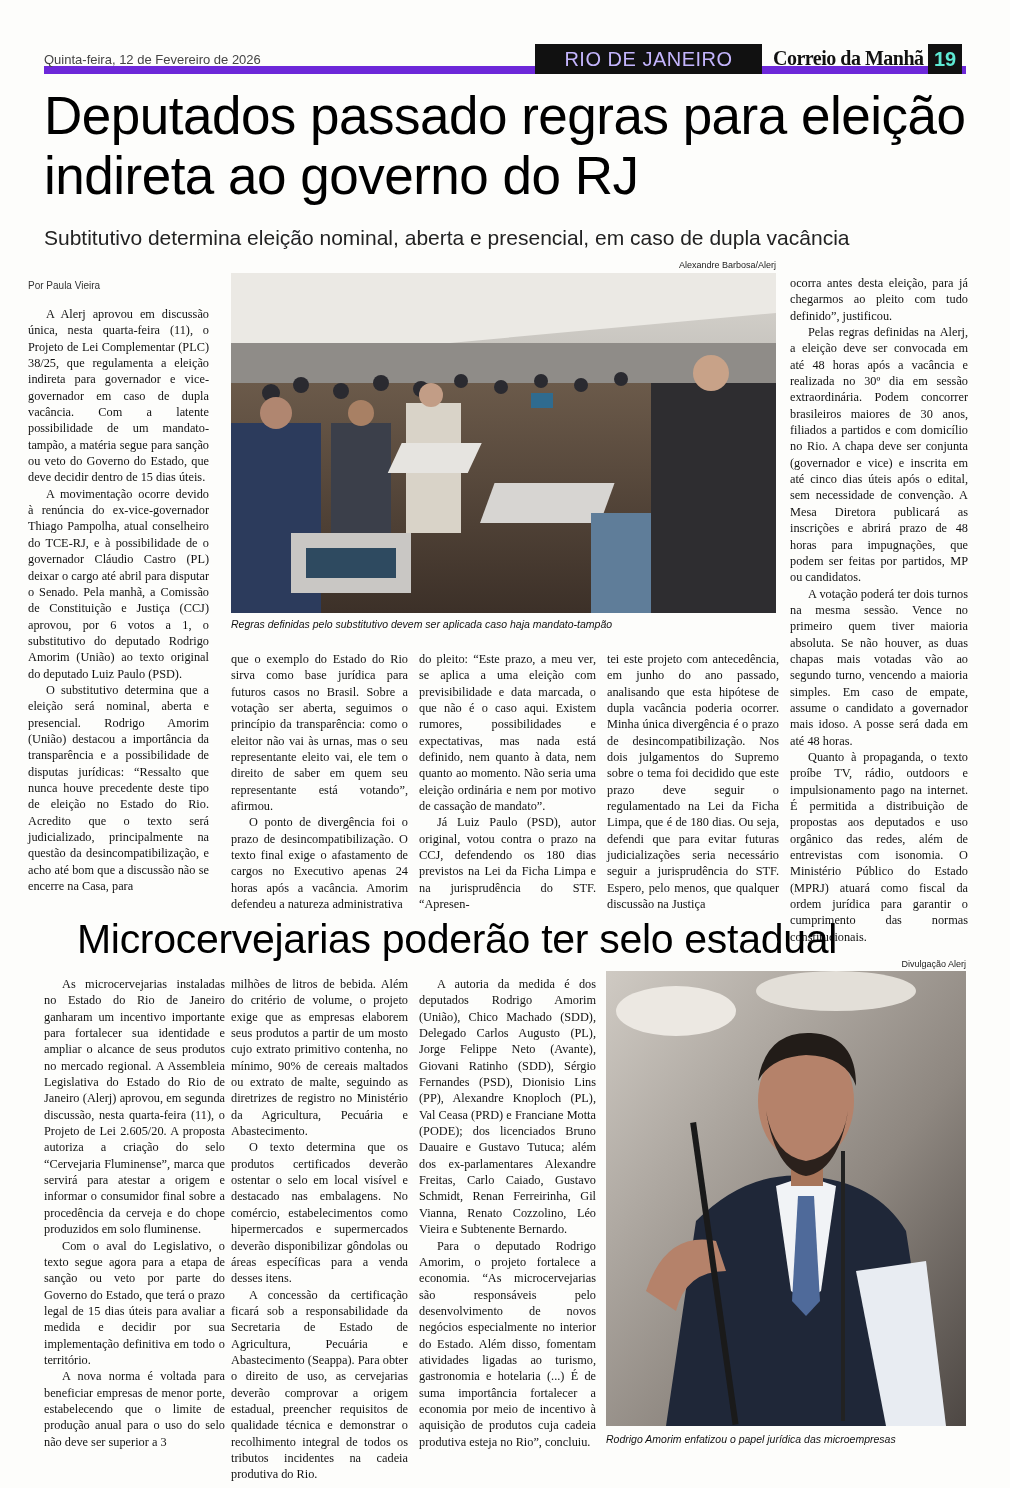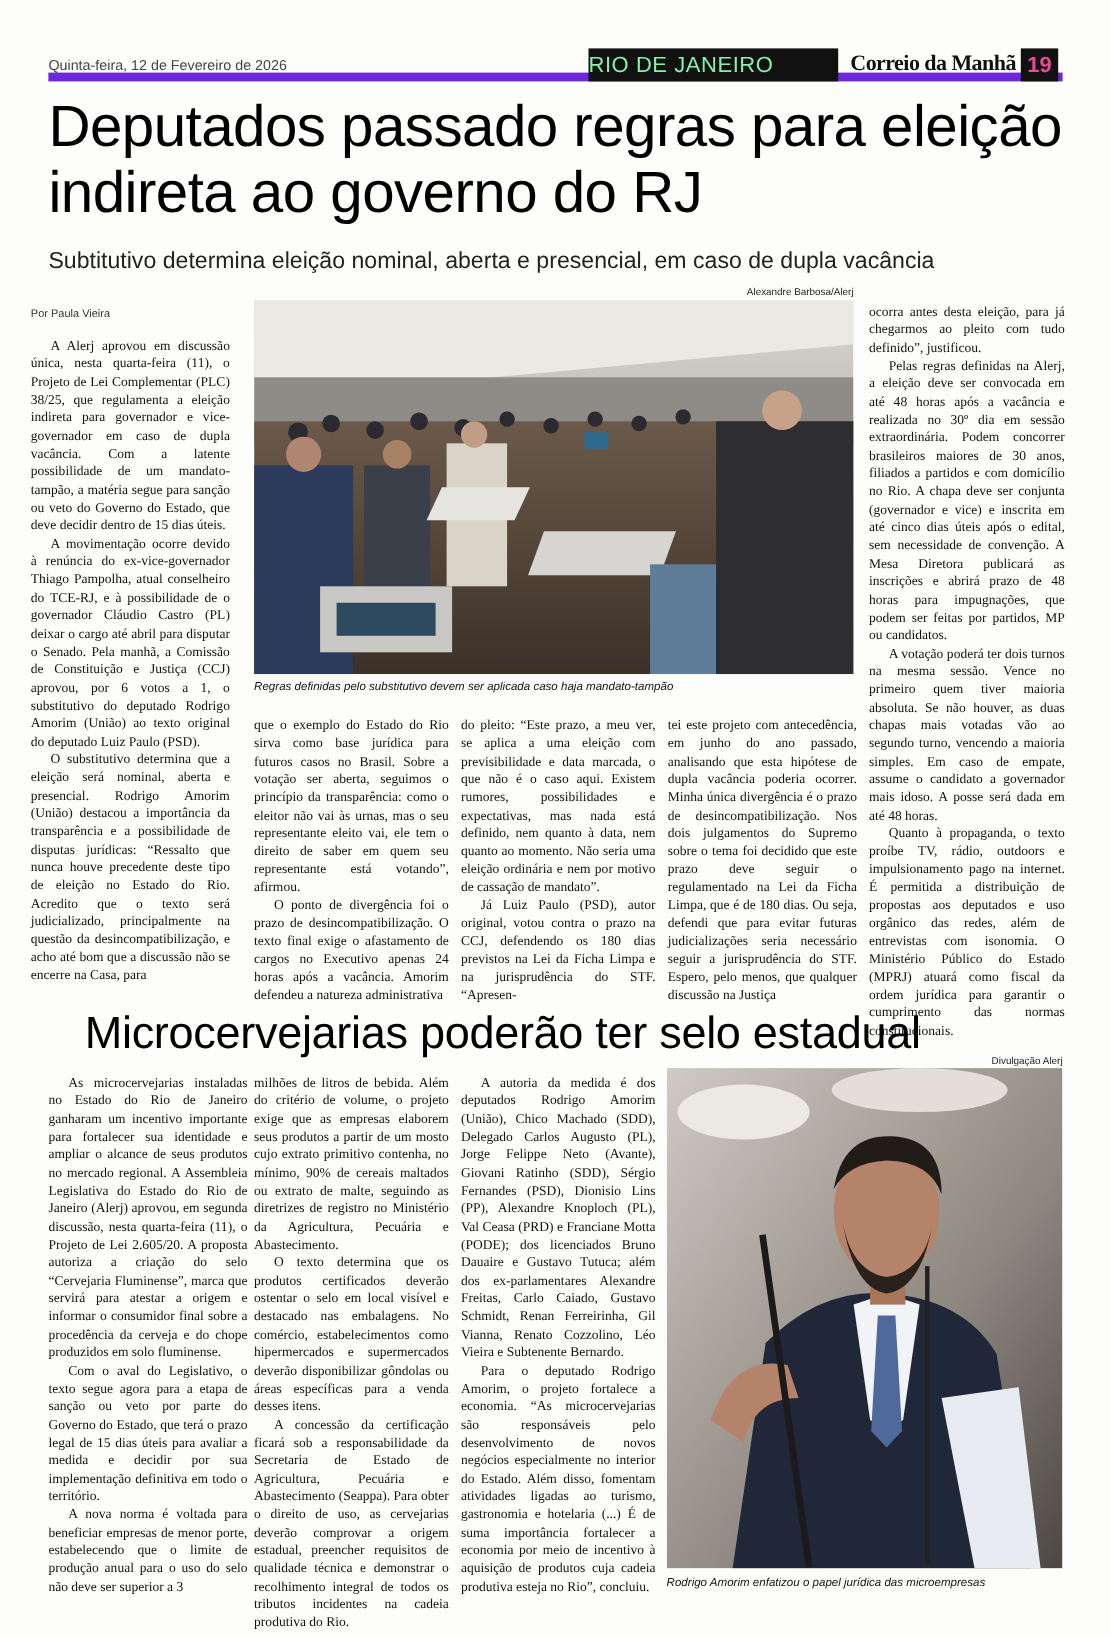--- a/index.html
+++ b/index.html
@@ -1,21 +1,21 @@
 <!DOCTYPE html>
 <html><head>
 <meta charset="utf-8">
 <style>
   * { margin:0; padding:0; box-sizing:border-box; }
   body { width:1010px; height:1488px; background:#fdfdfb; position:relative; overflow:hidden; font-family:"Liberation Serif", serif; color:#111; }
   .header { position:absolute; top:44px; left:44px; right:44px; height:30px; border-bottom:8px solid #6d28d9; }
   .date { position:absolute; left:0; top:8px; font-family:"Liberation Sans", sans-serif; font-size:13px; color:#444; }
-  .section { position:absolute; left:491px; top:0; width:227px; height:30px; background:#111; color:#86efac; font-family:"Liberation Sans", sans-serif; font-size:20px; text-align:left; line-height:30px; letter-spacing:0.5px; }
+  .section { position:absolute; left:491px; top:0; width:227px; height:30px; background:#111; color:#c4b5fd; font-family:"Liberation Sans", sans-serif; font-size:20px; text-align:center; line-height:30px; letter-spacing:0.5px; }
   .paper { position:absolute; left:729px; top:3px; font-family:"Liberation Serif", serif; font-weight:bold; font-size:20px; letter-spacing:-0.5px; }
-  .pagenum { position:absolute; left:884px; top:0; width:34px; height:30px; background:#111; color:#ec4899; font-family:"Liberation Sans", sans-serif; font-weight:bold; font-size:20px; text-align:center; line-height:30px; }
+  .pagenum { position:absolute; left:884px; top:0; width:34px; height:30px; background:#111; color:#5eead4; font-family:"Liberation Sans", sans-serif; font-weight:bold; font-size:20px; text-align:center; line-height:30px; }
   h1.headline { position:absolute; left:44px; top:86px; width:940px; font-family:"Liberation Sans", sans-serif; font-weight:normal; font-size:53px; line-height:60px; letter-spacing:-0.5px; color:#000; }
   .subtitle { position:absolute; left:44px; top:226px; font-family:"Liberation Sans", sans-serif; font-size:21px; color:#222; }
   .byline { position:absolute; left:28px; top:280px; font-family:"Liberation Sans", sans-serif; font-size:10px; color:#333; }
   .col { position:absolute; font-size:12.3px; line-height:16.35px; text-align:justify; hyphens:auto; }
   .col p { text-indent:18px; }
   .credit { position:absolute; font-family:"Liberation Sans", sans-serif; font-size:9px; color:#222; text-align:right; }
   .photo { position:absolute; overflow:hidden; }
   .caption { position:absolute; font-family:"Liberation Sans", sans-serif; font-style:italic; font-size:10.5px; color:#111; }
   h2.headline2 { position:absolute; left:44px; top:915px; font-family:"Liberation Sans", sans-serif; font-weight:normal; font-size:41px; line-height:48px; color:#000; letter-spacing:-0.3px;margin-left:33px; }
 </style>

